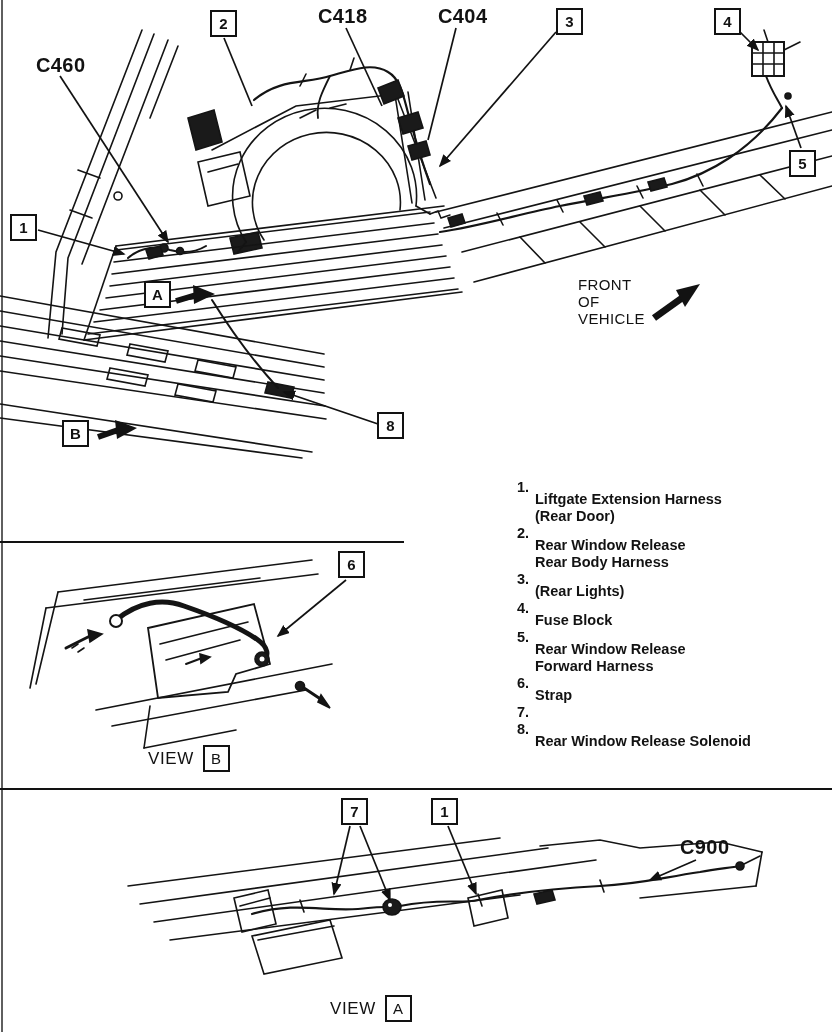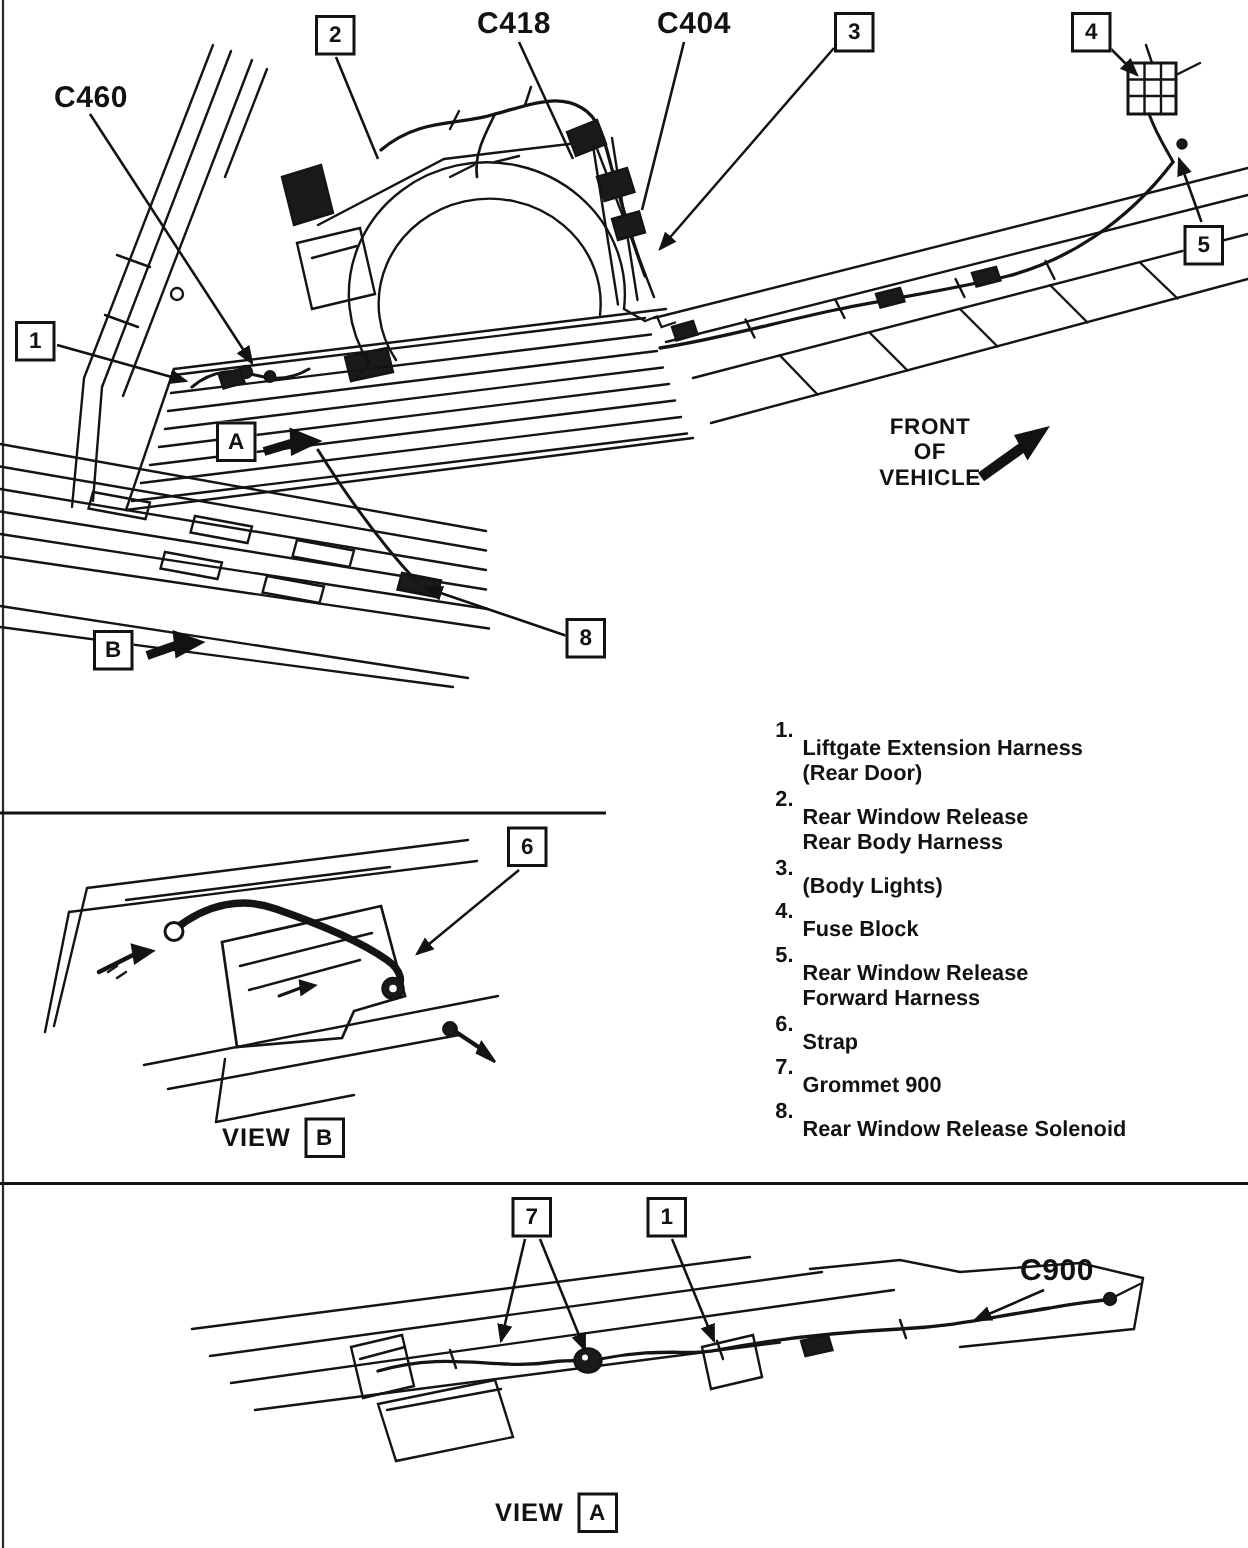--- a/index.html
+++ b/index.html
@@ -13,26 +13,26 @@
   .callout {
     position:absolute; width:27px; height:27px; border:2.5px solid #121212;
     background:#fff; display:flex; align-items:center; justify-content:center;
     font-weight:bold; font-size:15px; line-height:1; z-index:3;
   }
   .lbl {
     position:absolute; font-weight:bold; font-size:20px; letter-spacing:.4px;
     white-space:nowrap; z-index:3;
   }
   .front {
-    position:absolute; left:578px; top:276px; width:84px; text-align:center;
-    font-weight:bold; font-size:15px; line-height:17px; letter-spacing:.4px; z-index:3;
+    position:absolute; left:578px; top:276px; width:84px; text-align:left;
+    font-weight:normal; font-size:15px; line-height:17px; letter-spacing:.4px; z-index:3;
   }
   .view-caption {
     position:absolute; display:flex; align-items:center; gap:9px;
-    font-weight:bold; font-size:17px; letter-spacing:.6px; z-index:3;
+    font-weight:normal; font-size:17px; letter-spacing:.6px; z-index:3;
   }
   .view-caption .boxed {
     width:27px; height:27px; border:2.5px solid #121212; background:#fff;
     display:flex; align-items:center; justify-content:center; font-size:15px;
   }
   .legend {
     position:absolute; left:506px; top:479px; width:290px;
     font-size:14.5px; font-weight:bold; line-height:17px; z-index:3;
   }
   .legend-item { display:flex; }
@@ -293,21 +293,21 @@
       <div class="legend-item">
         <span class="legend-num">2.</span>
         <span class="legend-text">
           <div>Rear Window Release</div>
           <div>Rear Body Harness</div>
         </span>
       </div>
       <div class="legend-item">
         <span class="legend-num">3.</span>
         <span class="legend-text">
-          <div>(Body Lights)</div>
+          <div>(Rear Lights)</div>
         </span>
       </div>
       <div class="legend-item">
         <span class="legend-num">4.</span>
         <span class="legend-text">
           <div>Fuse Block</div>
         </span>
       </div>
       <div class="legend-item">
         <span class="legend-num">5.</span>
@@ -317,23 +317,20 @@
         </span>
       </div>
       <div class="legend-item">
         <span class="legend-num">6.</span>
         <span class="legend-text">
           <div>Strap</div>
         </span>
       </div>
       <div class="legend-item">
         <span class="legend-num">7.</span>
-        <span class="legend-text">
-          <div>Grommet 900</div>
-        </span>
       </div>
       <div class="legend-item">
         <span class="legend-num">8.</span>
         <span class="legend-text">
           <div>Rear Window Release Solenoid</div>
         </span>
       </div>
     </div>
 
   <div class="callout" style="left:338px; top:551px">6</div>

